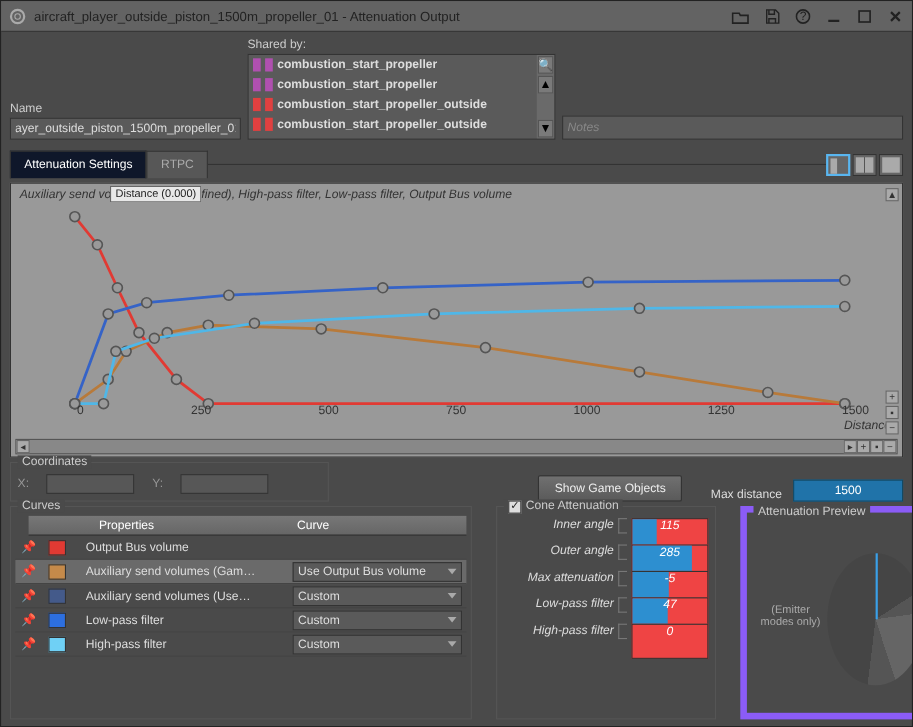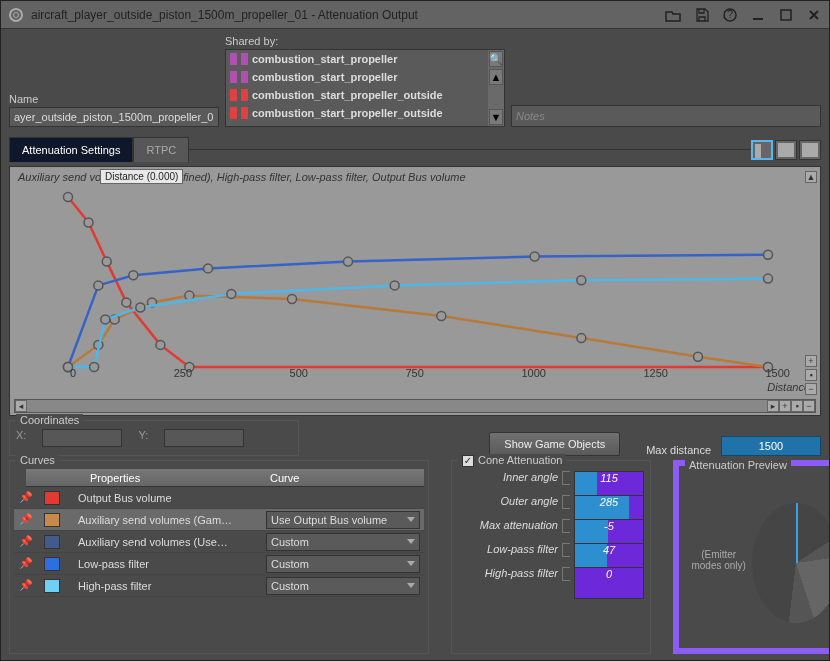--- a/index.html
+++ b/index.html
@@ -43,21 +43,21 @@
   .tooltip{position:absolute;left:90px;top:2px;background:#e8e8e8;border:1px solid #666;padding:1px 4px;font-size:10px;color:#222;}
   .x-label{position:absolute;right:10px;bottom:22px;font-style:italic;}
   .tick-row{position:absolute;bottom:36px;left:60px;right:30px;display:flex;justify-content:space-between;color:#333;font-size:10px;}
   .graph-scroll-h{position:absolute;bottom:2px;left:4px;right:4px;height:14px;background:#888;border:1px solid #555;display:flex;align-items:center;}
   .graph-scroll-h .thumb{flex:1;height:10px;margin:0 14px;}
   .side-zoom{position:absolute;right:2px;top:4px;bottom:20px;width:14px;display:flex;flex-direction:column;gap:2px;align-items:center;justify-content:space-between;}
   .zoom-btn{width:12px;height:12px;border:1px solid #666;background:#aaa;font-size:9px;line-height:10px;text-align:center;cursor:pointer;}
   svg.chart{position:absolute;left:48px;top:20px;width:720px;height:190px;}
   .node{fill:#999;stroke:#555;stroke-width:1.5;}
   .coords-row{display:flex;gap:10px;align-items:flex-end;}
-  .coords-box{border:1px solid #555;padding:8px 6px 4px;position:relative;min-height:36px;flex:0 0 290px;display:flex;gap:16px;}
+  .coords-box{border:1px solid #555;padding:8px 6px 4px;position:relative;min-height:36px;flex:0 0 290px;display:flex;gap:16px;align-items:center;}
   .coords-box .box-title{position:absolute;top:-7px;left:6px;background:#4a4a4a;padding:0 4px;color:#ccc;}
   .coord-lbl{color:#999;}
   .coord-inp{width:80px;height:18px;background:#575757;border:1px solid #333;color:#888;}
   .btn{height:24px;padding:0 14px;background:linear-gradient(#707070,#5a5a5a);border:1px solid #333;color:#eee;cursor:pointer;border-radius:2px;}
   .maxdist-lbl{color:#ddd;margin-left:auto;}
   .maxdist-inp{width:100px;height:20px;background:#2073a9;border:1px solid #134964;color:#fff;text-align:center;}
   .bottom-row{display:flex;gap:22px;flex:1;}
   .curves-panel{flex:0 0 420px;border:1px solid #555;padding:8px 4px 4px;position:relative;}
   .curves-panel .box-title,.cone-panel .box-title,.preview-panel .box-title{position:absolute;top:-7px;left:6px;background:#4a4a4a;padding:0 4px;color:#ccc;}
   .grid-head{display:flex;background:linear-gradient(#777,#666);border-bottom:1px solid #333;height:18px;align-items:center;margin-left:12px;}
@@ -69,21 +69,21 @@
   .grid-row.sel{background:#6a6a6a;color:#fff;}
   .pin{width:24px;text-align:center;color:#999;}
   .color-swatch{width:16px;height:14px;border:1px solid #333;margin-left:6px;}
   .prop{flex:1;color:#ddd;padding-left:6px;overflow:hidden;text-overflow:ellipsis;white-space:nowrap;}
   .curve-sel{width:154px;height:18px;background:#5a5a5a;border:1px solid #333;color:#ddd;padding-left:4px;margin-right:4px;display:flex;align-items:center;justify-content:space-between;cursor:pointer;}
   .curve-sel::after{content:"";border-left:4px solid transparent;border-right:4px solid transparent;border-top:5px solid #aaa;margin-right:4px;}
   .cone-panel{flex:0 0 200px;border:1px solid #555;padding:10px 6px 4px;position:relative;}
   .cone-row{display:flex;height:24px;gap:4px;font-style:italic;}
   .cone-lbl{flex:1;text-align:right;color:#ddd;white-space:nowrap;}
   .link-icon{width:8px;height:14px;border:1px solid #777;border-right:none;}
-  .cone-inp{width:70px;height:32px;background:#6d28d9;border:1px solid #333;color:#fff;text-align:center;position:relative;}
+  .cone-inp{width:70px;height:32px;background:#ef4444;border:1px solid #333;color:#fff;text-align:center;position:relative;}
   .cone-inp .bar{position:absolute;left:0;top:0;height:100%;background:#2d8fd0;}
   .cone-inp span{position:relative;}
   .chk{width:12px;height:12px;background:#ddd;border:1px solid #333;display:inline-flex;align-items:center;justify-content:center;margin-right:4px;}
   .chk.checked::after{content:"✓";font-size:10px;color:#222;line-height:8px;}
   .preview-panel{flex:1;border:6px solid #8b5cf6;padding:10px 6px 4px;position:relative;display:flex;align-items:center;}
   .preview-sub{color:#aaa;font-size:10px;text-align:center;}
   .pie{width:120px;height:120px;border-radius:50%;margin-top:6px;position:relative;background:conic-gradient(from 302deg,#454545 0 115deg,#555 115deg 140deg,#656565 140deg 220deg,#555 220deg 245deg,#454545 245deg 360deg);}
   .pie::after{content:"";position:absolute;left:50%;top:0;width:2px;height:50%;background:#3aa0e8;transform-origin:bottom;}
 </style>
 </head>

